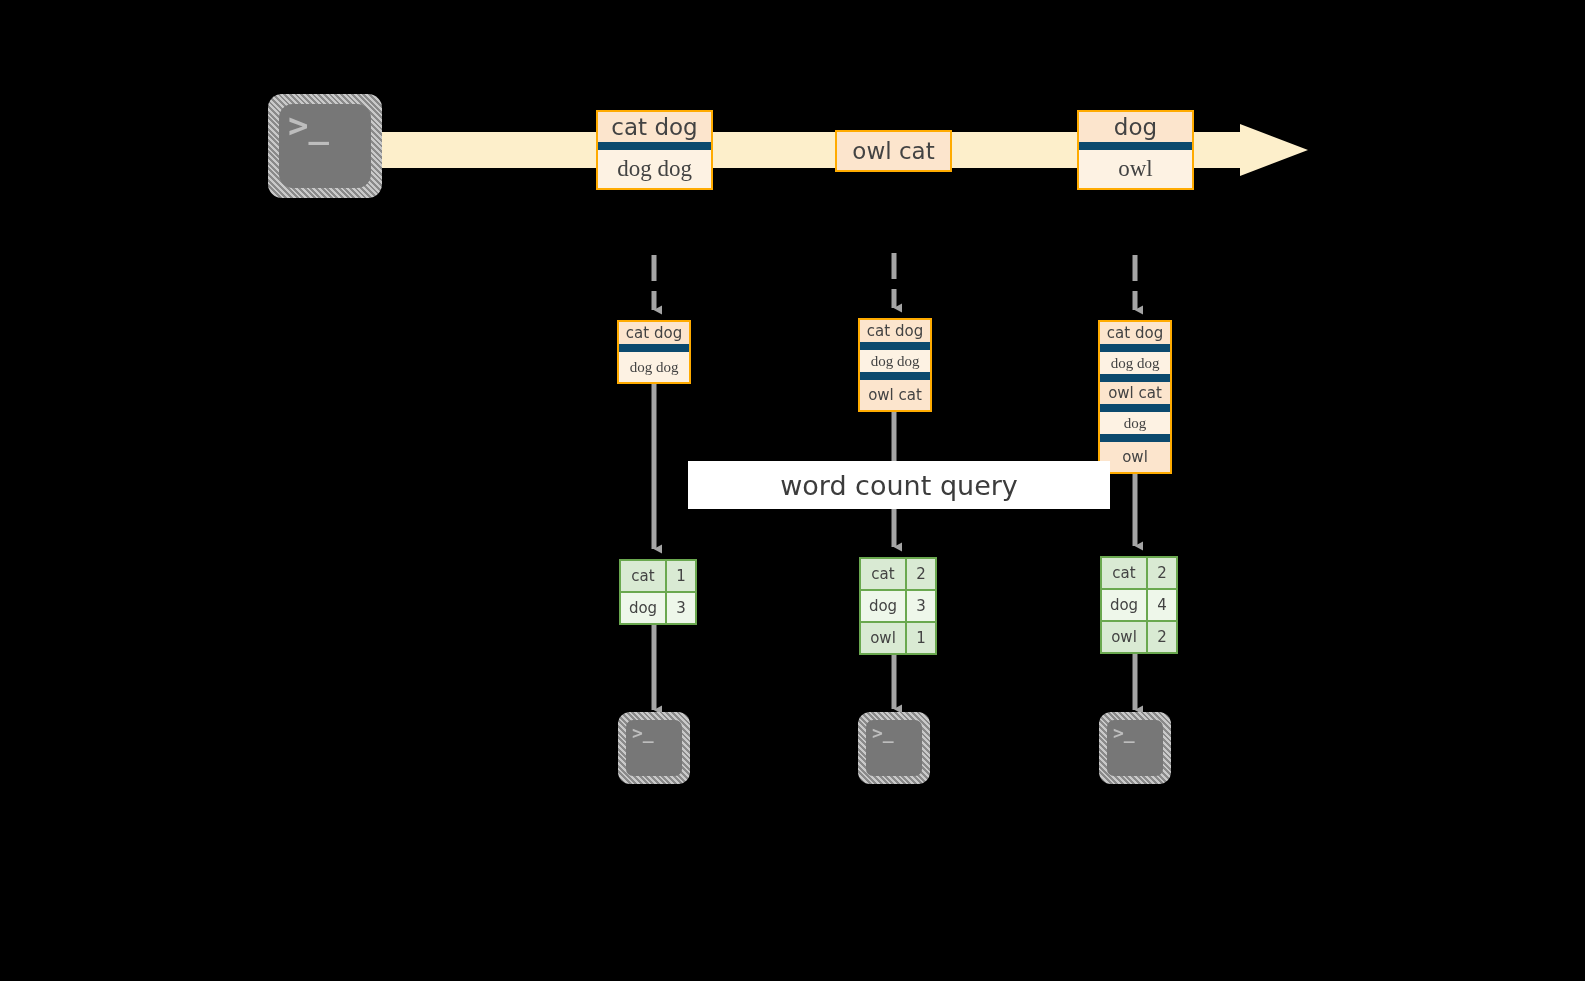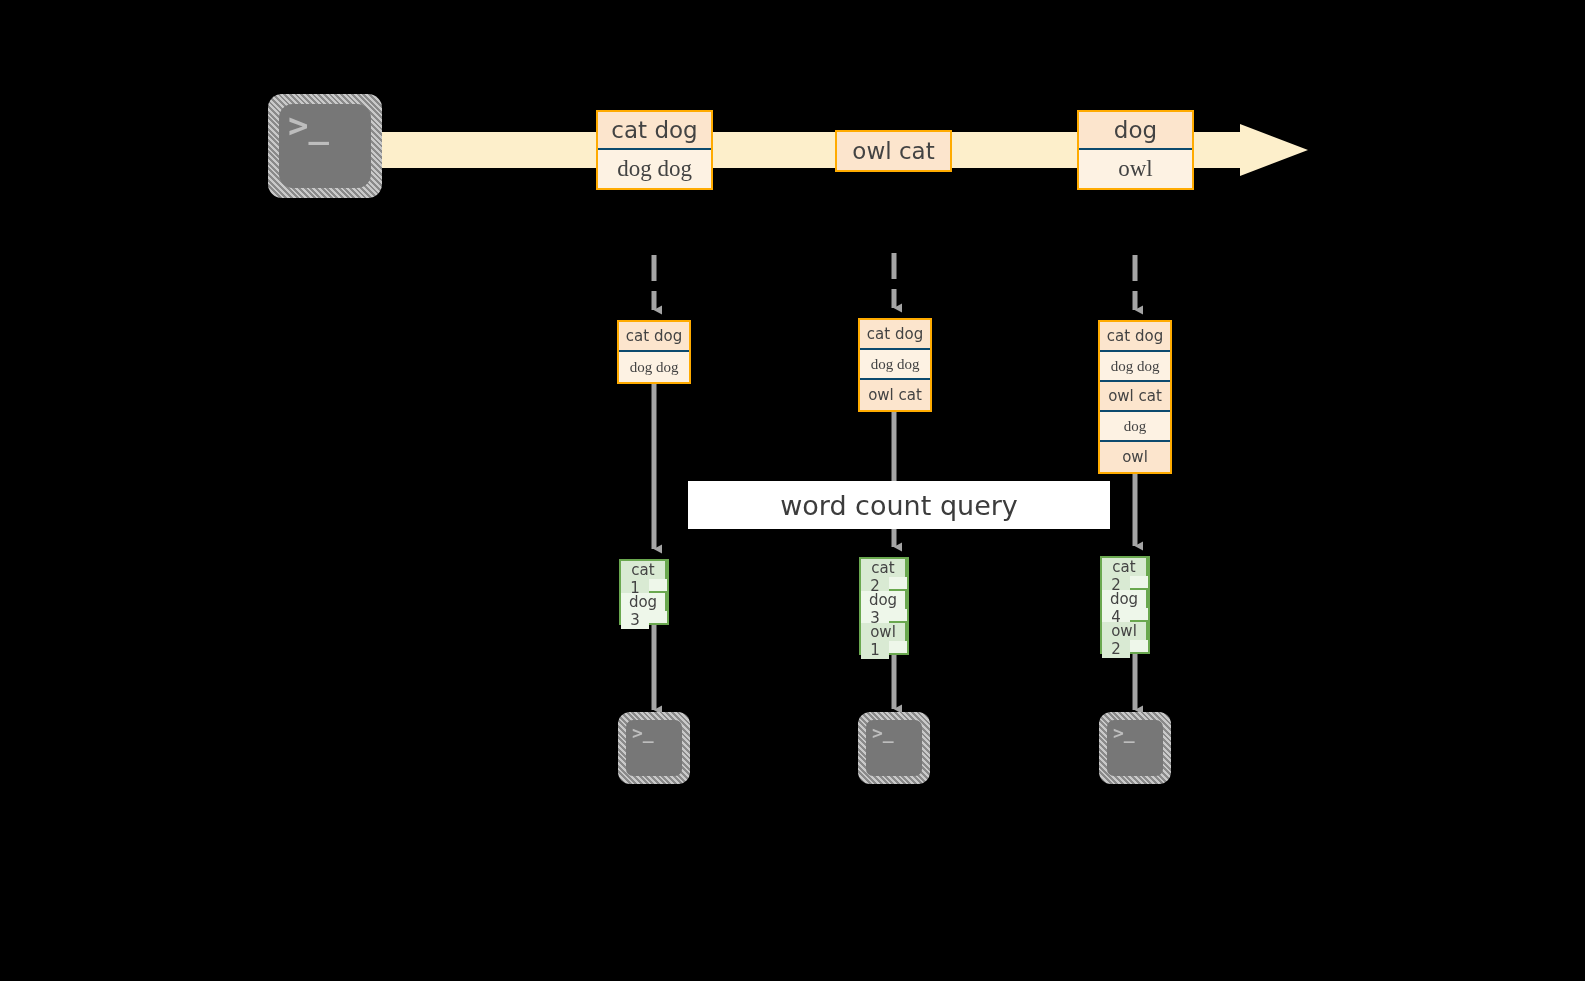--- a/index.html
+++ b/index.html
@@ -87,21 +87,21 @@
     box-sizing: border-box;
     border: 2px solid #ffab00;
     background: #fdf2e3;
   }
   .obox .orow {
     box-sizing: border-box;
     display: flex;
     align-items: center;
     justify-content: center;
     background: #fce5cd;
-    border-bottom: 2px solid #0c4a6e;
+    border-bottom: 8px solid #0c4a6e;
     color: #434343;
     white-space: nowrap;
   }
   .obox .orow:last-child { border-bottom: none; }
   .obox .orow.alt { background: #fdf2e3; font-family: Liberation Serif, serif; }
 
   .obox.big .orow { height: 38px; font-size: 23px; }
   .obox.big { width: 117px; }
 
   .obox.small { width: 74px; }
@@ -111,21 +111,20 @@
   .gbox {
     position: absolute;
     box-sizing: border-box;
     border: 2px solid #6aa84f;
     background: #eef7ea;
   }
   .gbox .grow {
     display: flex;
     height: 30px;
     border-bottom: 2px solid #6aa84f;
-    flex-direction: column;
   }
   .gbox .grow:last-child { border-bottom: none; }
   .gbox .gcell {
     box-sizing: border-box;
     display: flex;
     align-items: center;
     justify-content: center;
     font-size: 15px;
     color: #434343;
     background: #d9ead3;
@@ -135,21 +134,21 @@
   .gbox .gcell.word {
     width: 46px;
     border-right: 2px solid #6aa84f;
   }
   .gbox .gcell.count { width: 28px; }
 
   
   #query-label {
     position: absolute;
     left: 688px;
-    top: 481px;
+    top: 461px;
     width: 422px;
     height: 48px;
     background: #ffffff;
     display: flex;
     align-items: center;
     justify-content: center;
     font-size: 27px;
     color: #3c3c3c;
     white-space: nowrap;
   }

